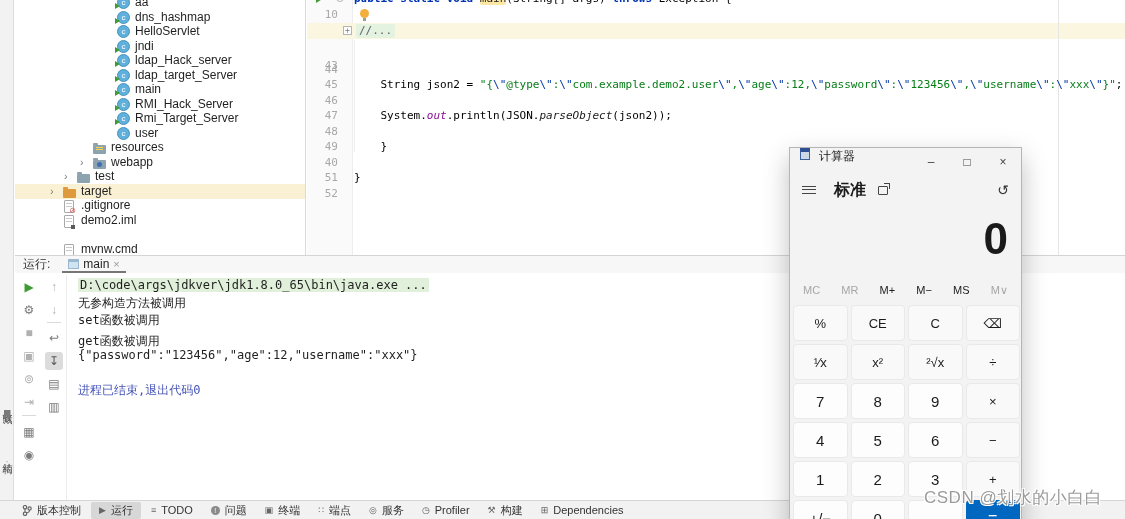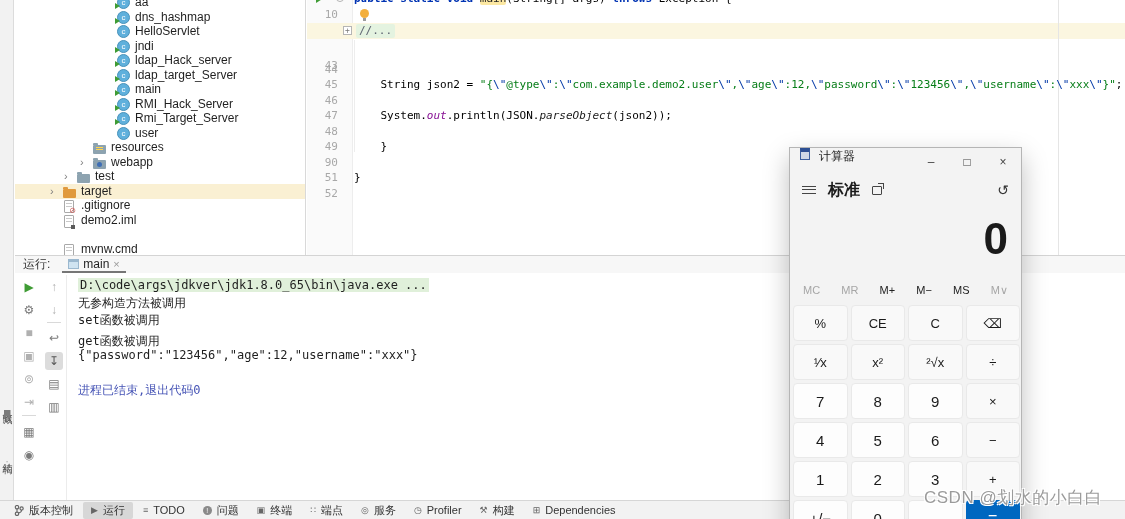--- a/index.html
+++ b/index.html
@@ -65,37 +65,37 @@
   .cbar-sep{position:absolute;left:51px;top:2px;width:1px;height:100%;background:#ececec;}
   .cicon{position:absolute;width:18px;height:18px;text-align:center;font-size:12px;line-height:18px;cursor:pointer;color:#7a7a7a;}
   .cicon.green{color:#3f9c35;}
   .cicon.dim{color:#b0b0b0;}
   .cicon.boxed{background:#dcdcdc;border-radius:3px;color:#555;}
   .chr{position:absolute;width:14px;height:1px;background:#d9d9d9;}
   .cout{position:absolute;left:63px;font-family:"DejaVu Sans Mono","Liberation Mono",monospace;font-size:12px;line-height:17px;white-space:pre;color:#1f1f1f;}
   .cout .cmd{background:#e0f0da;padding:0 2px;}
   .cout.sys{color:#4553b5;}
   
-  .bottom-bar{position:absolute;left:0;top:500px;width:1125px;height:19px;background:#f2f2f2;border-top:1px solid #d6d6d6;display:flex;align-items:center;padding-left:6px;gap:2px;z-index:6;}
+  .bottom-bar{position:absolute;left:0;top:500px;width:1125px;height:19px;background:#f2f2f2;border-top:1px solid #d6d6d6;display:flex;align-items:center;padding-left:14px;gap:2px;z-index:6;}
   .btab{display:flex;align-items:center;gap:5px;font-size:11px;color:#333;padding:1px 8px;height:17px;border-radius:2px;cursor:pointer;white-space:nowrap;}
   .btab.active{background:#d7d7d7;}
   .btab .bico{font-size:9px;color:#666;line-height:10px;}
   .btab svg{display:block;}
   .badge{display:inline-flex;width:9px;height:9px;border-radius:50%;background:#8a8a8a;color:#fff;font-size:7px;line-height:9px;justify-content:center;}
   
   .calc{position:absolute;left:789px;top:147px;width:233px;height:392px;background:#f3f3f3;border:1px solid #b5b5b5;box-shadow:0 10px 24px rgba(0,0,0,.25);z-index:40;}
   .calc-title{height:27px;display:flex;align-items:flex-start;padding-left:10px;}
   .calcapp-ico{width:10px;height:12px;background:#cfd8e6;border:1px solid #3c5f9e;border-top:4px solid #2d4f93;margin-right:9px;}
   .calc-title .ttl{font-size:12px;color:#1a1a1a;flex:1;}
   .winbtn{width:36px;height:27px;display:flex;align-items:center;justify-content:center;font-size:12px;color:#444;cursor:pointer;}
   .calc-nav{height:30px;display:flex;align-items:center;padding:0 12px;gap:12px;}
   .hamb{width:14px;height:9px;border-top:1.6px solid #444;position:relative;cursor:pointer;}
   .hamb::before,.hamb::after{content:"";position:absolute;left:0;width:14px;border-top:1.6px solid #444;}
   .hamb::before{top:2.4px;}.hamb::after{top:6.4px;}
-  .calc-mode{font-size:16px;font-weight:bold;color:#1a1a1a;}
+  .calc-mode{font-size:16px;font-weight:bold;color:#1a1a1a;margin-left:6px;}
   .kot{width:10px;height:9px;border:1.3px solid #444;border-radius:1px;position:relative;cursor:pointer;}
   .kot::after{content:"";position:absolute;right:-3px;top:-4px;width:5px;height:5px;border-top:1.3px solid #444;border-right:1.3px solid #444;}
   .hist{margin-left:auto;font-size:14px;color:#333;cursor:pointer;}
   .calc-display{position:absolute;left:0;top:62px;width:100%;height:58px;text-align:right;padding-right:13px;font-size:44px;font-weight:600;color:#1a1a1a;line-height:58px;font-family:"Liberation Sans",sans-serif;}
   .calc-mem{position:absolute;left:0;top:136px;width:100%;display:flex;justify-content:space-between;padding:0 13px;}
   .membtn{font-size:11px;color:#222;cursor:pointer;}
   .membtn.dis{color:#a6a6a6;}
   .calc-keys{position:absolute;left:3px;top:157px;width:227px;display:grid;grid-template-columns:repeat(4,1fr);gap:3px;}
   .key{height:36px;border-radius:4px;border:1px solid #e9e9e9;display:flex;align-items:center;justify-content:center;cursor:pointer;font-family:"Liberation Sans",sans-serif;}
   .key.fn{background:#f9f9f9;font-size:13px;color:#1a1a1a;}
@@ -201,21 +201,21 @@
       <span class="gut-circle"></span>
     <div class="lnum" style="top: 7px;">10</div>
         <div class="lnum" style="top: 23px;">11</div>
         <div class="lnum" style="top: 46px; margin-top: 12px;">43</div>
         <div class="lnum" style="top: 61.5px;">44</div>
         <div class="lnum" style="top: 77px;">45</div>
         <div class="lnum" style="top: 92.5px;">46</div>
         <div class="lnum" style="top: 108px;">47</div>
         <div class="lnum" style="top: 123.5px;">48</div>
         <div class="lnum" style="top: 139px;">49</div>
-        <div class="lnum" style="top: 154.5px;">90</div>
+        <div class="lnum" style="top: 154.5px;">40</div>
         <div class="lnum" style="top: 170px;">51</div>
         <div class="lnum" style="top: 185.5px;">52</div>
       </div>
     <div class="line-band"></div>
     <div class="indent-guide"></div>
     <div class="wrap-guide"></div>
     <span class="bulb"></span>
     <span class="fold-box">+</span>
     <span class="fold-chip">//...</span>
     <div id="code">

